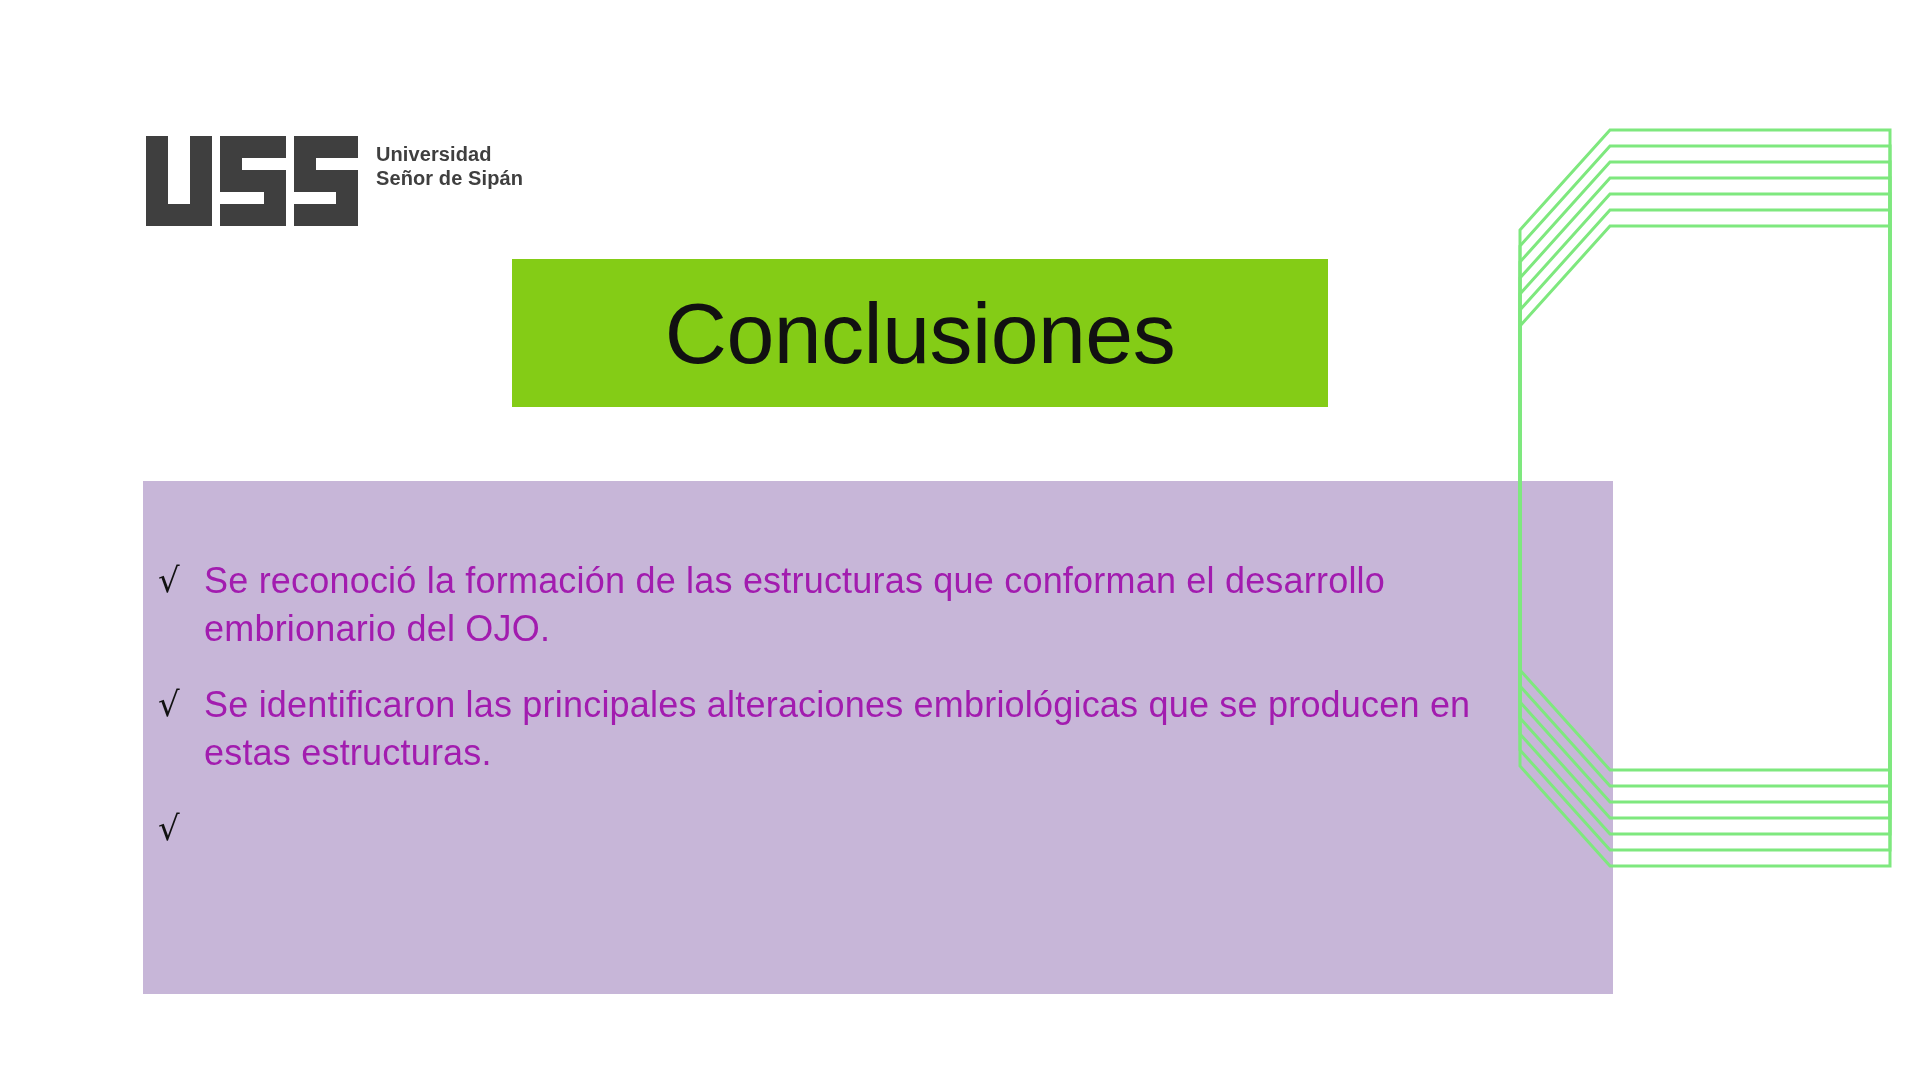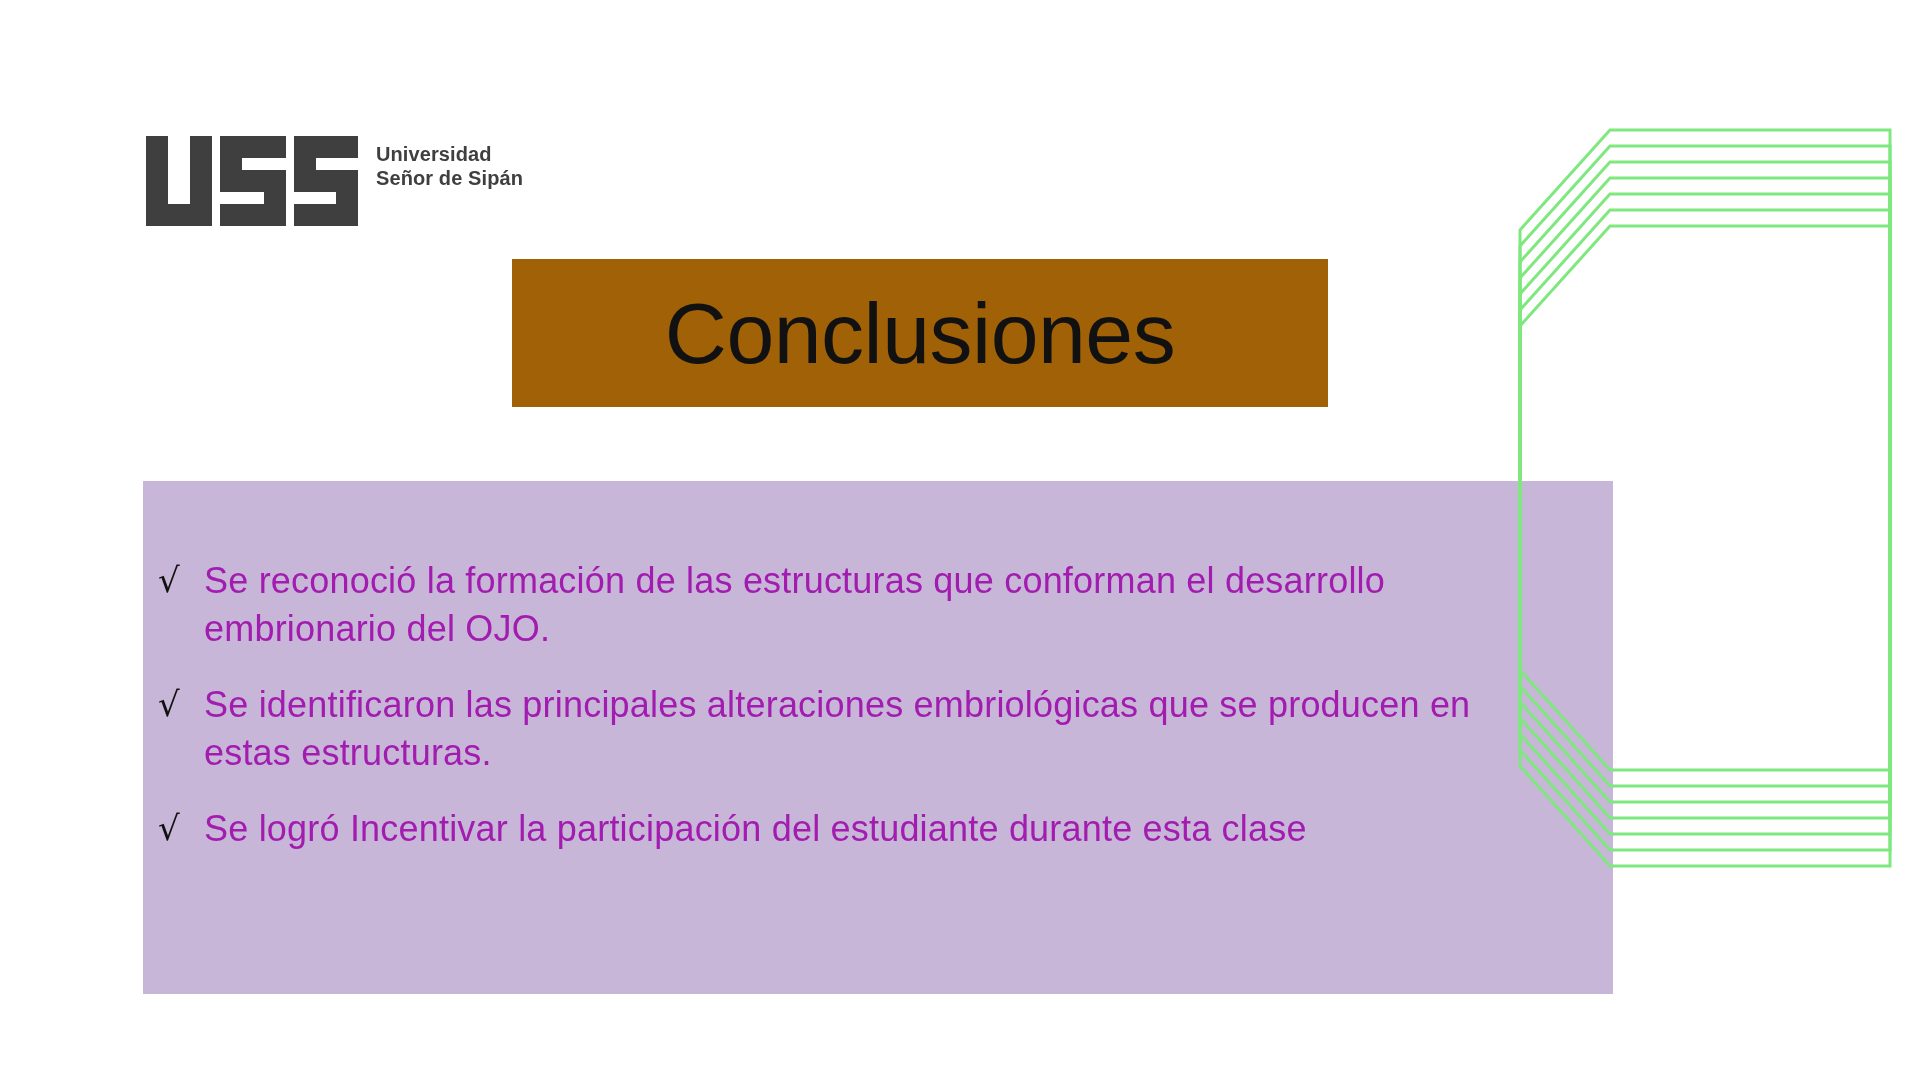--- a/index.html
+++ b/index.html
@@ -45,21 +45,21 @@
     white-space: nowrap;
   }
 
   
   .title-band {
     position: absolute;
     left: 512px;
     top: 259px;
     width: 816px;
     height: 148px;
-    background: #a16207;
+    background: #84cc16;
     display: flex;
     align-items: center;
     justify-content: center;
   }
   .title-text {
     font-size: 86px;
     font-weight: normal;
     color: #111111;
     letter-spacing: -0.5px;
     line-height: 1;
@@ -146,21 +146,20 @@
     <div class="bullet">
       <span class="bullet-mark">√</span>
       <span class="bullet-text">Se reconoció la formación de las estructuras que conforman el desarrollo embrionario del OJO.</span>
     </div>
     <div class="bullet">
       <span class="bullet-mark">√</span>
       <span class="bullet-text">Se identificaron las principales alteraciones embriológicas que se producen en estas estructuras.</span>
     </div>
     <div class="bullet">
       <span class="bullet-mark">√</span>
-      <span class="bullet-text">Se logró Incentivar la participación del estudiante durante esta clase</span>
     </div>
   </div>
 
   <svg class="deco" viewBox="0 0 430 800">
     <g fill="none" stroke="#7ee87e" stroke-width="3">
       <path d="M30 120 L120 20 L400 20 L400 660 L120 660 L30 560 L30 120 Z" transform="translate(0,0)"></path>
       <path d="M38 128 L128 28 L408 28 L408 668 L128 668 L38 568 L38 128 Z" transform="translate(-8,8)"></path>
       <path d="M46 136 L136 36 L416 36 L416 676 L136 676 L46 576 L46 136 Z" transform="translate(-16,16)"></path>
       <path d="M54 144 L144 44 L424 44 L424 684 L144 684 L54 584 L54 144 Z" transform="translate(-24,24)"></path>
       <path d="M62 152 L152 52 L432 52 L432 692 L152 692 L62 592 L62 152 Z" transform="translate(-32,32)"></path>

